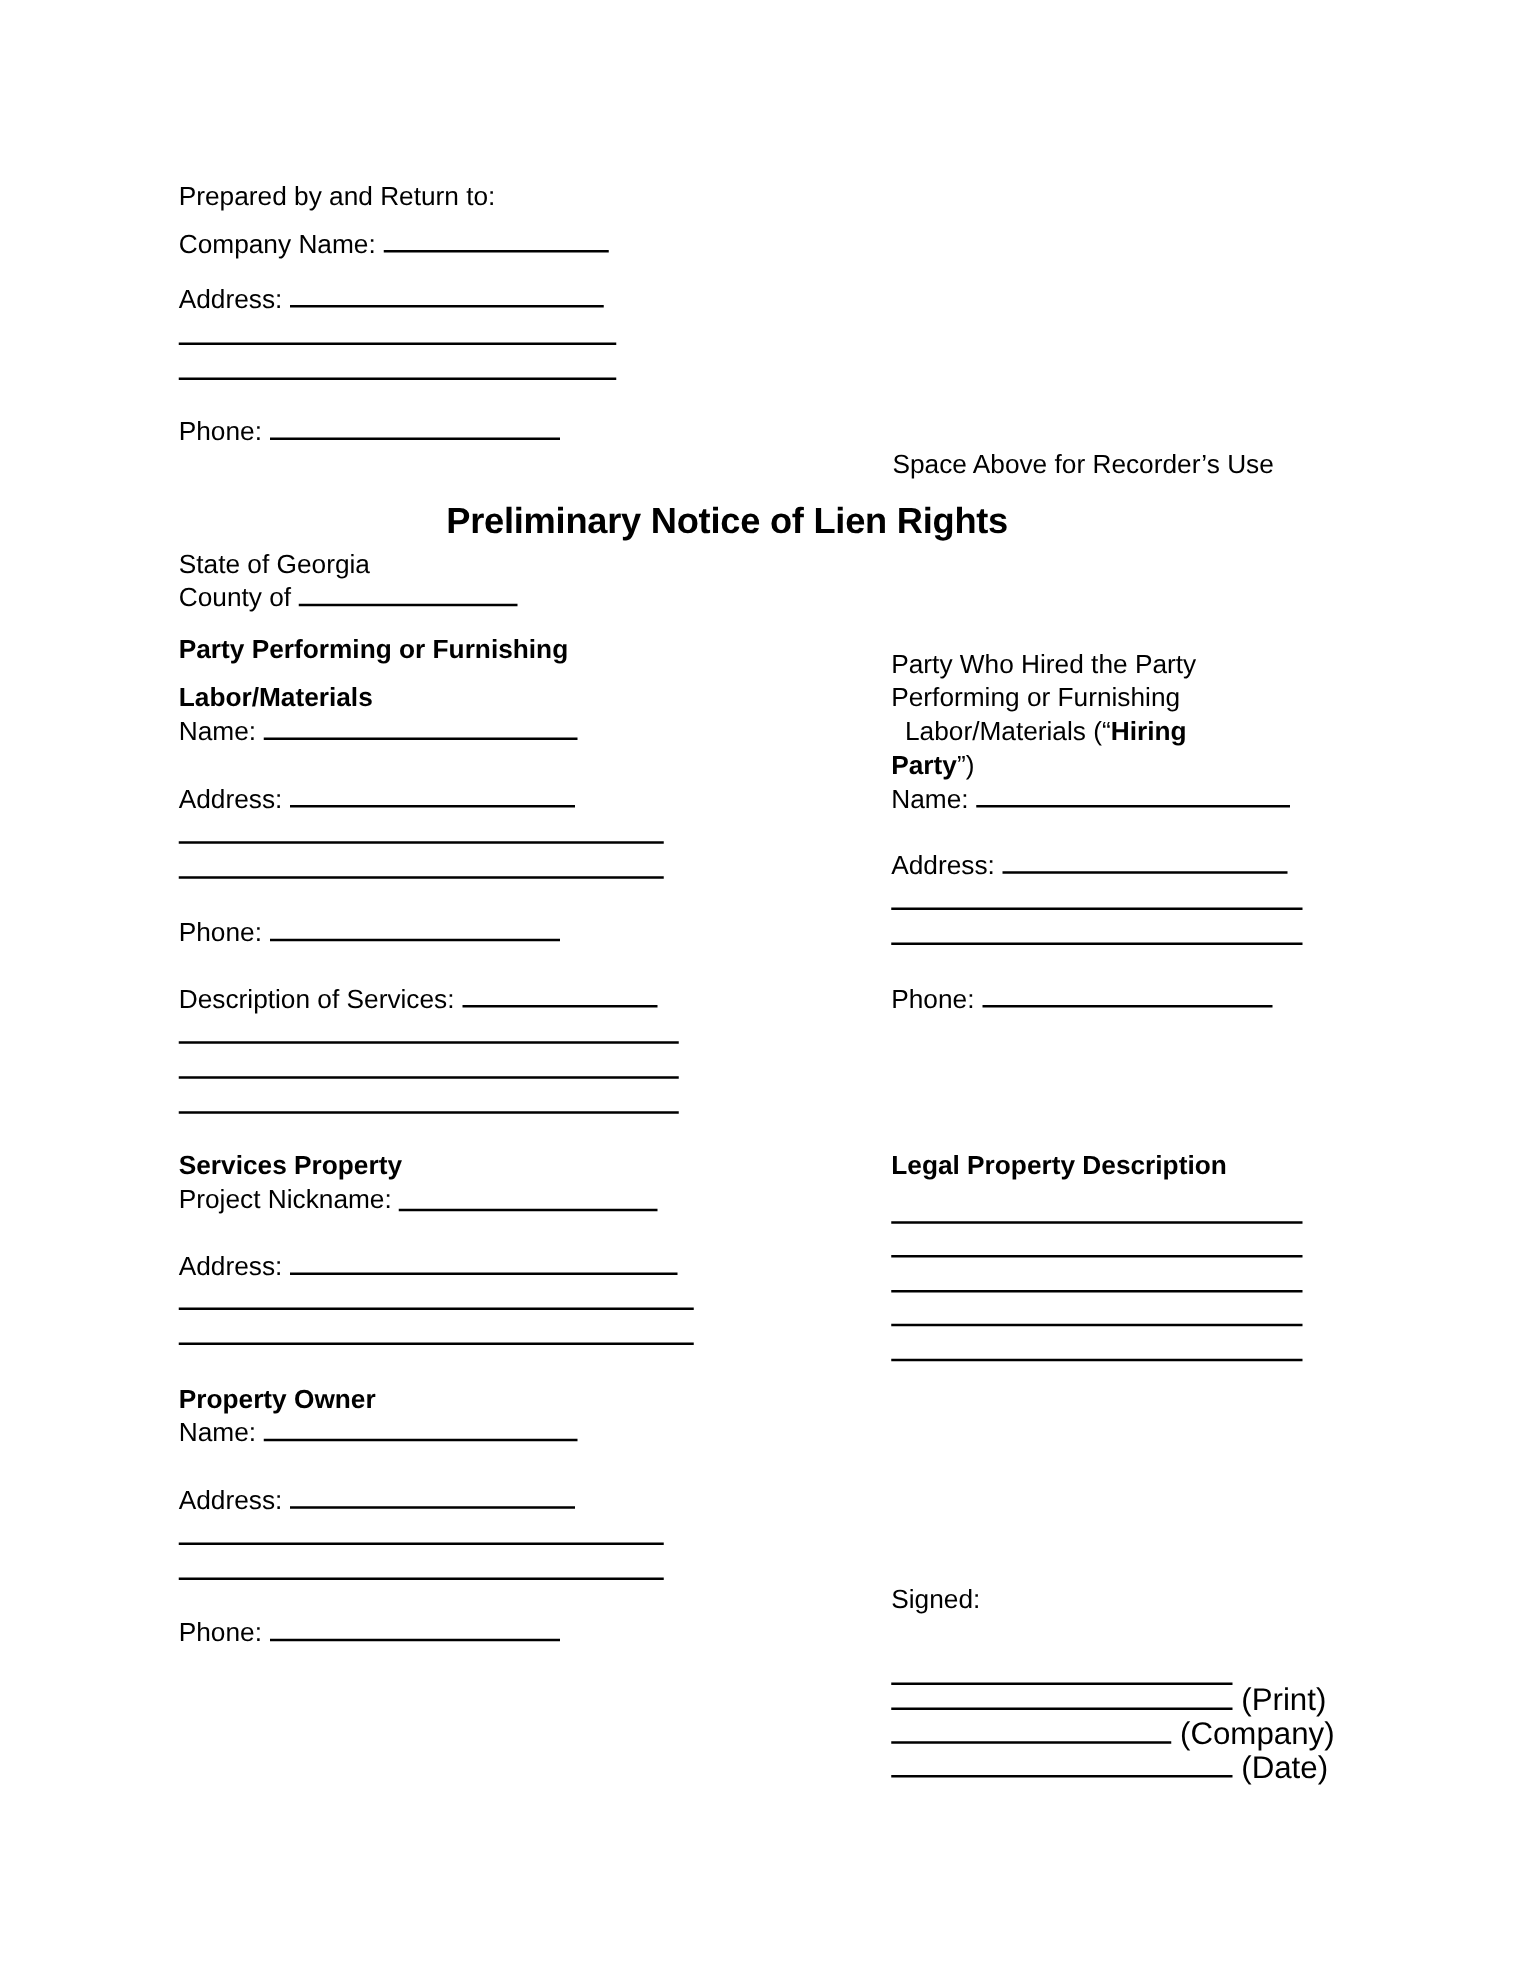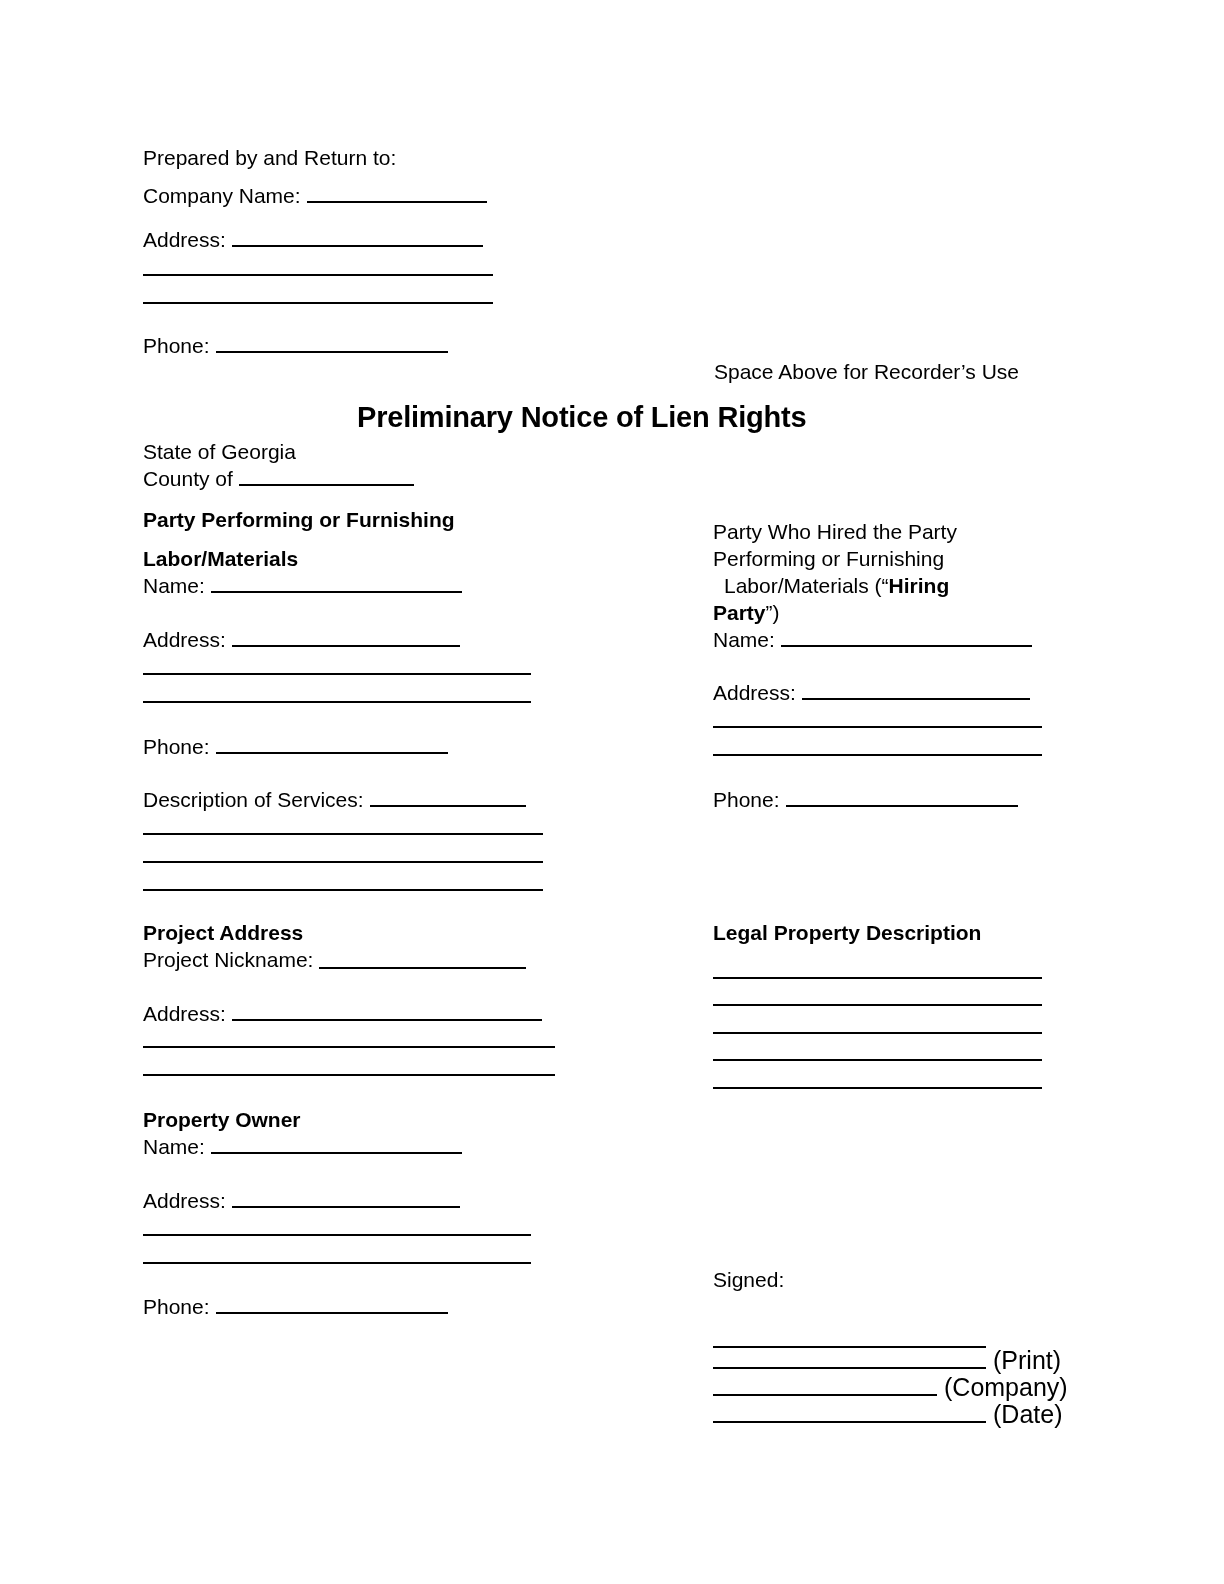--- a/index.html
+++ b/index.html
@@ -149,21 +149,21 @@
     <span class="blank" style="width:228px;"></span>
   </div>
   <div class="rule" style="left:713px; top:726px; width:329px;"></div>
   <div class="rule" style="left:713px; top:754px; width:329px;"></div>
 
   <div class="fieldrow" style="left:713px; top:786px;">
     <span class="lbl">Phone:</span>
     <span class="blank" style="width:232px;"></span>
   </div>
 
-  <div class="txt bold" style="left:143px; top:919px;">Project Address</div>
+  <div class="txt bold" style="left:143px; top:919px;">Services Property</div>
 
   <div class="fieldrow" style="left:143px; top:946px;align-items:center;">
     <span class="lbl">Project Nickname:</span>
     <span class="blank" style="width:207px;"></span>
   </div>
 
   <div class="fieldrow" style="left:143px; top:1000px;">
     <span class="lbl">Address:</span>
     <span class="blank" style="width:310px;"></span>
   </div>

